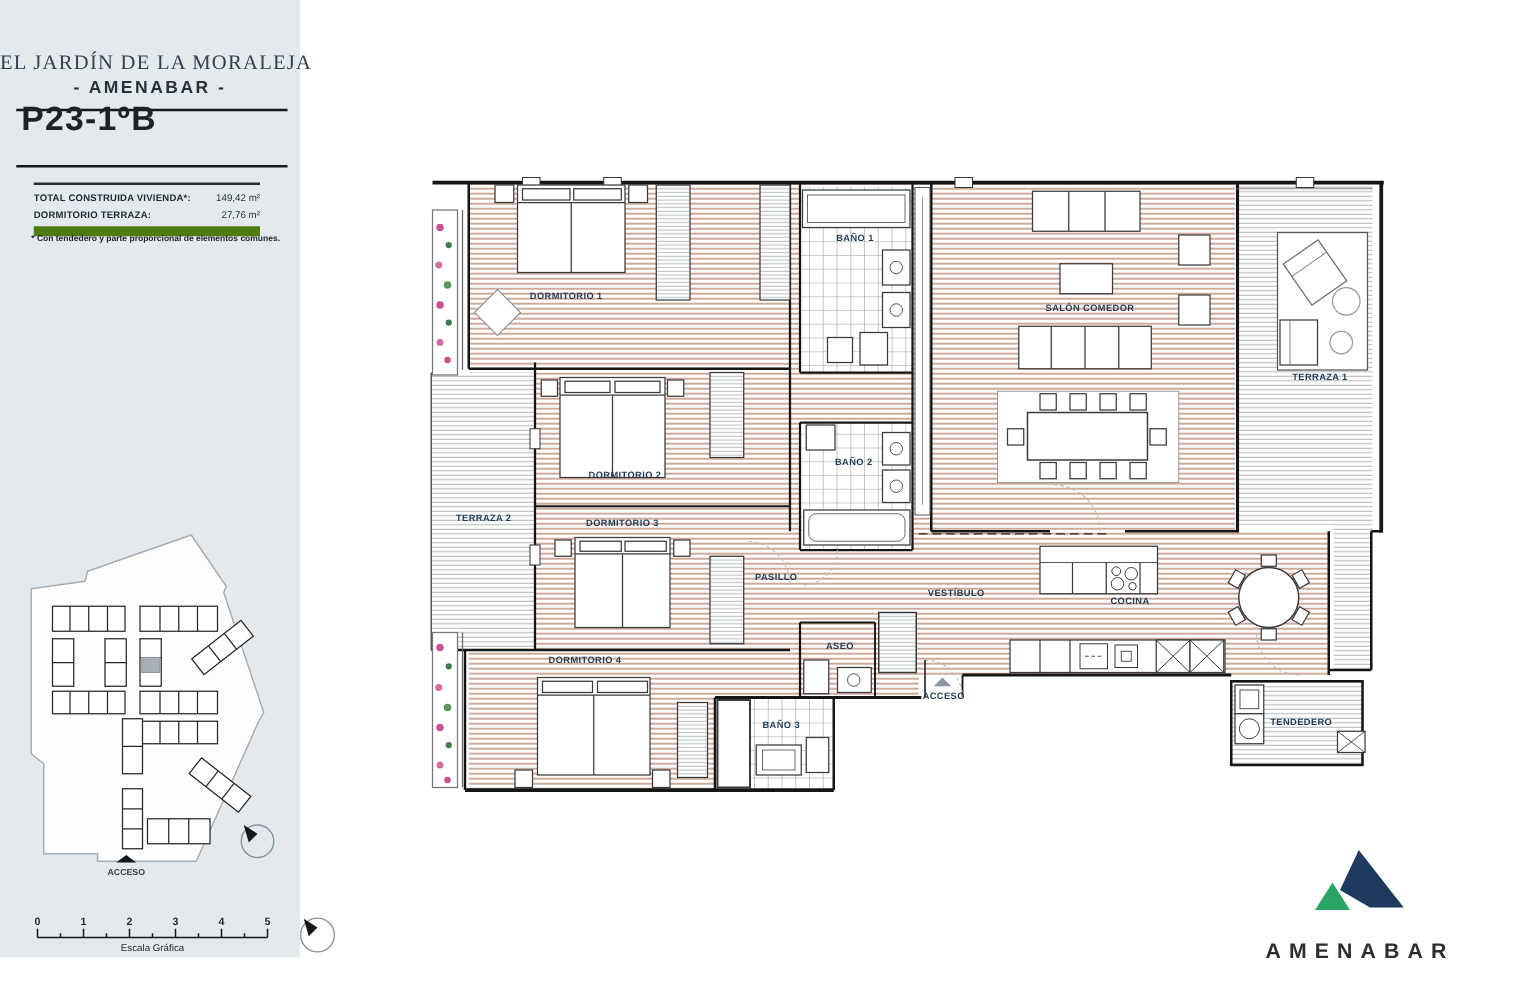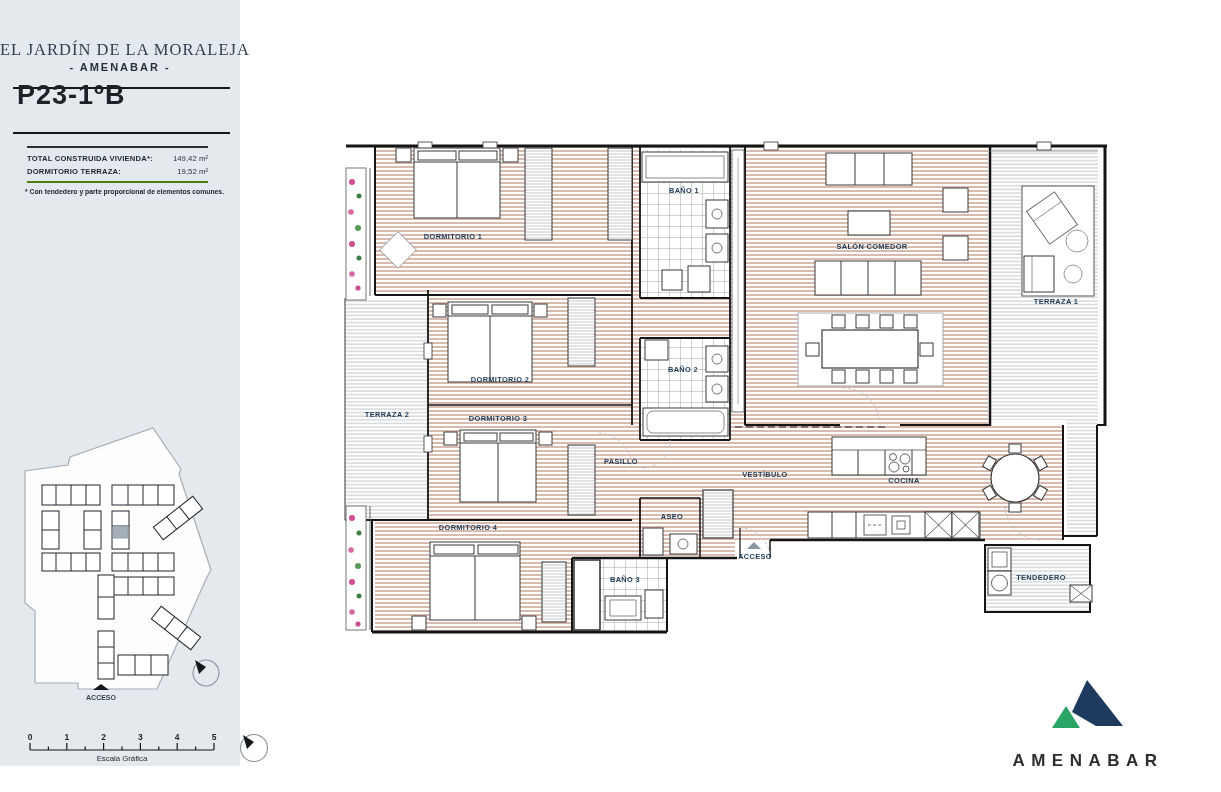--- a/index.html
+++ b/index.html
@@ -3,27 +3,27 @@
 <meta charset="utf-8">
 <style>
   html,body{margin:0;padding:0;background:#fff;}
   .page{position:relative;width:1219px;height:792px;background:#ffffff;overflow:hidden;
         font-family:"Liberation Sans",sans-serif;}
   .sidebar{position:absolute;left:0;top:0;width:240px;height:766px;background:#e4e9ee;}
   .title{position:absolute;top:40px;left:0;width:240px;text-align:center;
          font-family:"Liberation Serif",serif;font-size:16.5px;letter-spacing:1px;
          color:#31404f;white-space:nowrap;}
   .brand{position:absolute;top:61px;left:0;width:240px;text-align:center;
-         font-size:11px;font-weight:bold;letter-spacing:2px;color:#27313c;}
+         font-size:14px;font-weight:bold;letter-spacing:2px;color:#27313c;}
   .rule{position:absolute;left:13px;width:217px;height:2px;background:#15181b;}
   .rule1{top:87px;} .rule2{top:132px;}
   .unit{position:absolute;top:80px;left:17px;font-size:27px;font-weight:800;
         letter-spacing:1px;color:#1e2126;}
   .areas{position:absolute;top:146px;left:27px;width:181px;
-         border-top:2px solid #2a2e33;border-bottom:2px solid #4d7c0f;padding:4px 0 3px 0;}
+         border-top:2px solid #2a2e33;border-bottom:8px solid #4d7c0f;padding:4px 0 3px 0;}
   .arow{display:flex;justify-content:space-between;align-items:baseline;line-height:13px;}
   .alabel{font-size:7.6px;font-weight:bold;color:#1c2530;letter-spacing:.2px;}
   .avalue{font-size:7.8px;color:#2a323c;}
   .footnote{position:absolute;top:188px;left:25px;width:200px;font-size:6.8px;
             font-weight:bold;color:#20262e;}
   .abs{position:absolute;}
   .logo-word{font-size:17px;font-weight:600;letter-spacing:6.5px;fill:#2b2e31;}
   text.rl{font-size:7.4px;font-weight:bold;fill:#1d3a56;letter-spacing:.35px;text-anchor:middle;}
   text.small{font-size:7px;font-weight:bold;fill:#3a4550;text-anchor:middle;}
 </style>
@@ -39,21 +39,21 @@
     <div class="unit">P23-1ºB</div>
     <div class="rule rule2"></div>
 
     <div class="areas">
       <div class="arow">
         <span class="alabel">TOTAL CONSTRUIDA VIVIENDA*:</span>
         <span class="avalue">149,42 m²</span>
       </div>
       <div class="arow">
         <span class="alabel">DORMITORIO TERRAZA:</span>
-        <span class="avalue">19,52 m²</span>
+        <span class="avalue">27,76 m²</span>
       </div>
     </div>
     <div class="footnote">* Con tendedero y parte proporcional de elementos comunes.</div>
 
     <svg class="abs" style="left:18px;top:423px" width="210" height="285" viewBox="0 0 210 285">
       <polygon points="7,48 50,42 52,34 135,5 163,46 161,51 193,147 189,154 139,266 60,266 60,260 17,260 17,188 7,180" fill="#fdfdfe" stroke="#a6adb3" stroke-width="1.2"></polygon>
       <g stroke="#23272b" stroke-width="1" fill="#ffffff">
         <rect x="24" y="62" width="58" height="20"></rect>
           <line x1="38" y1="62" x2="38" y2="82"></line>
           <line x1="53" y1="62" x2="53" y2="82"></line>

